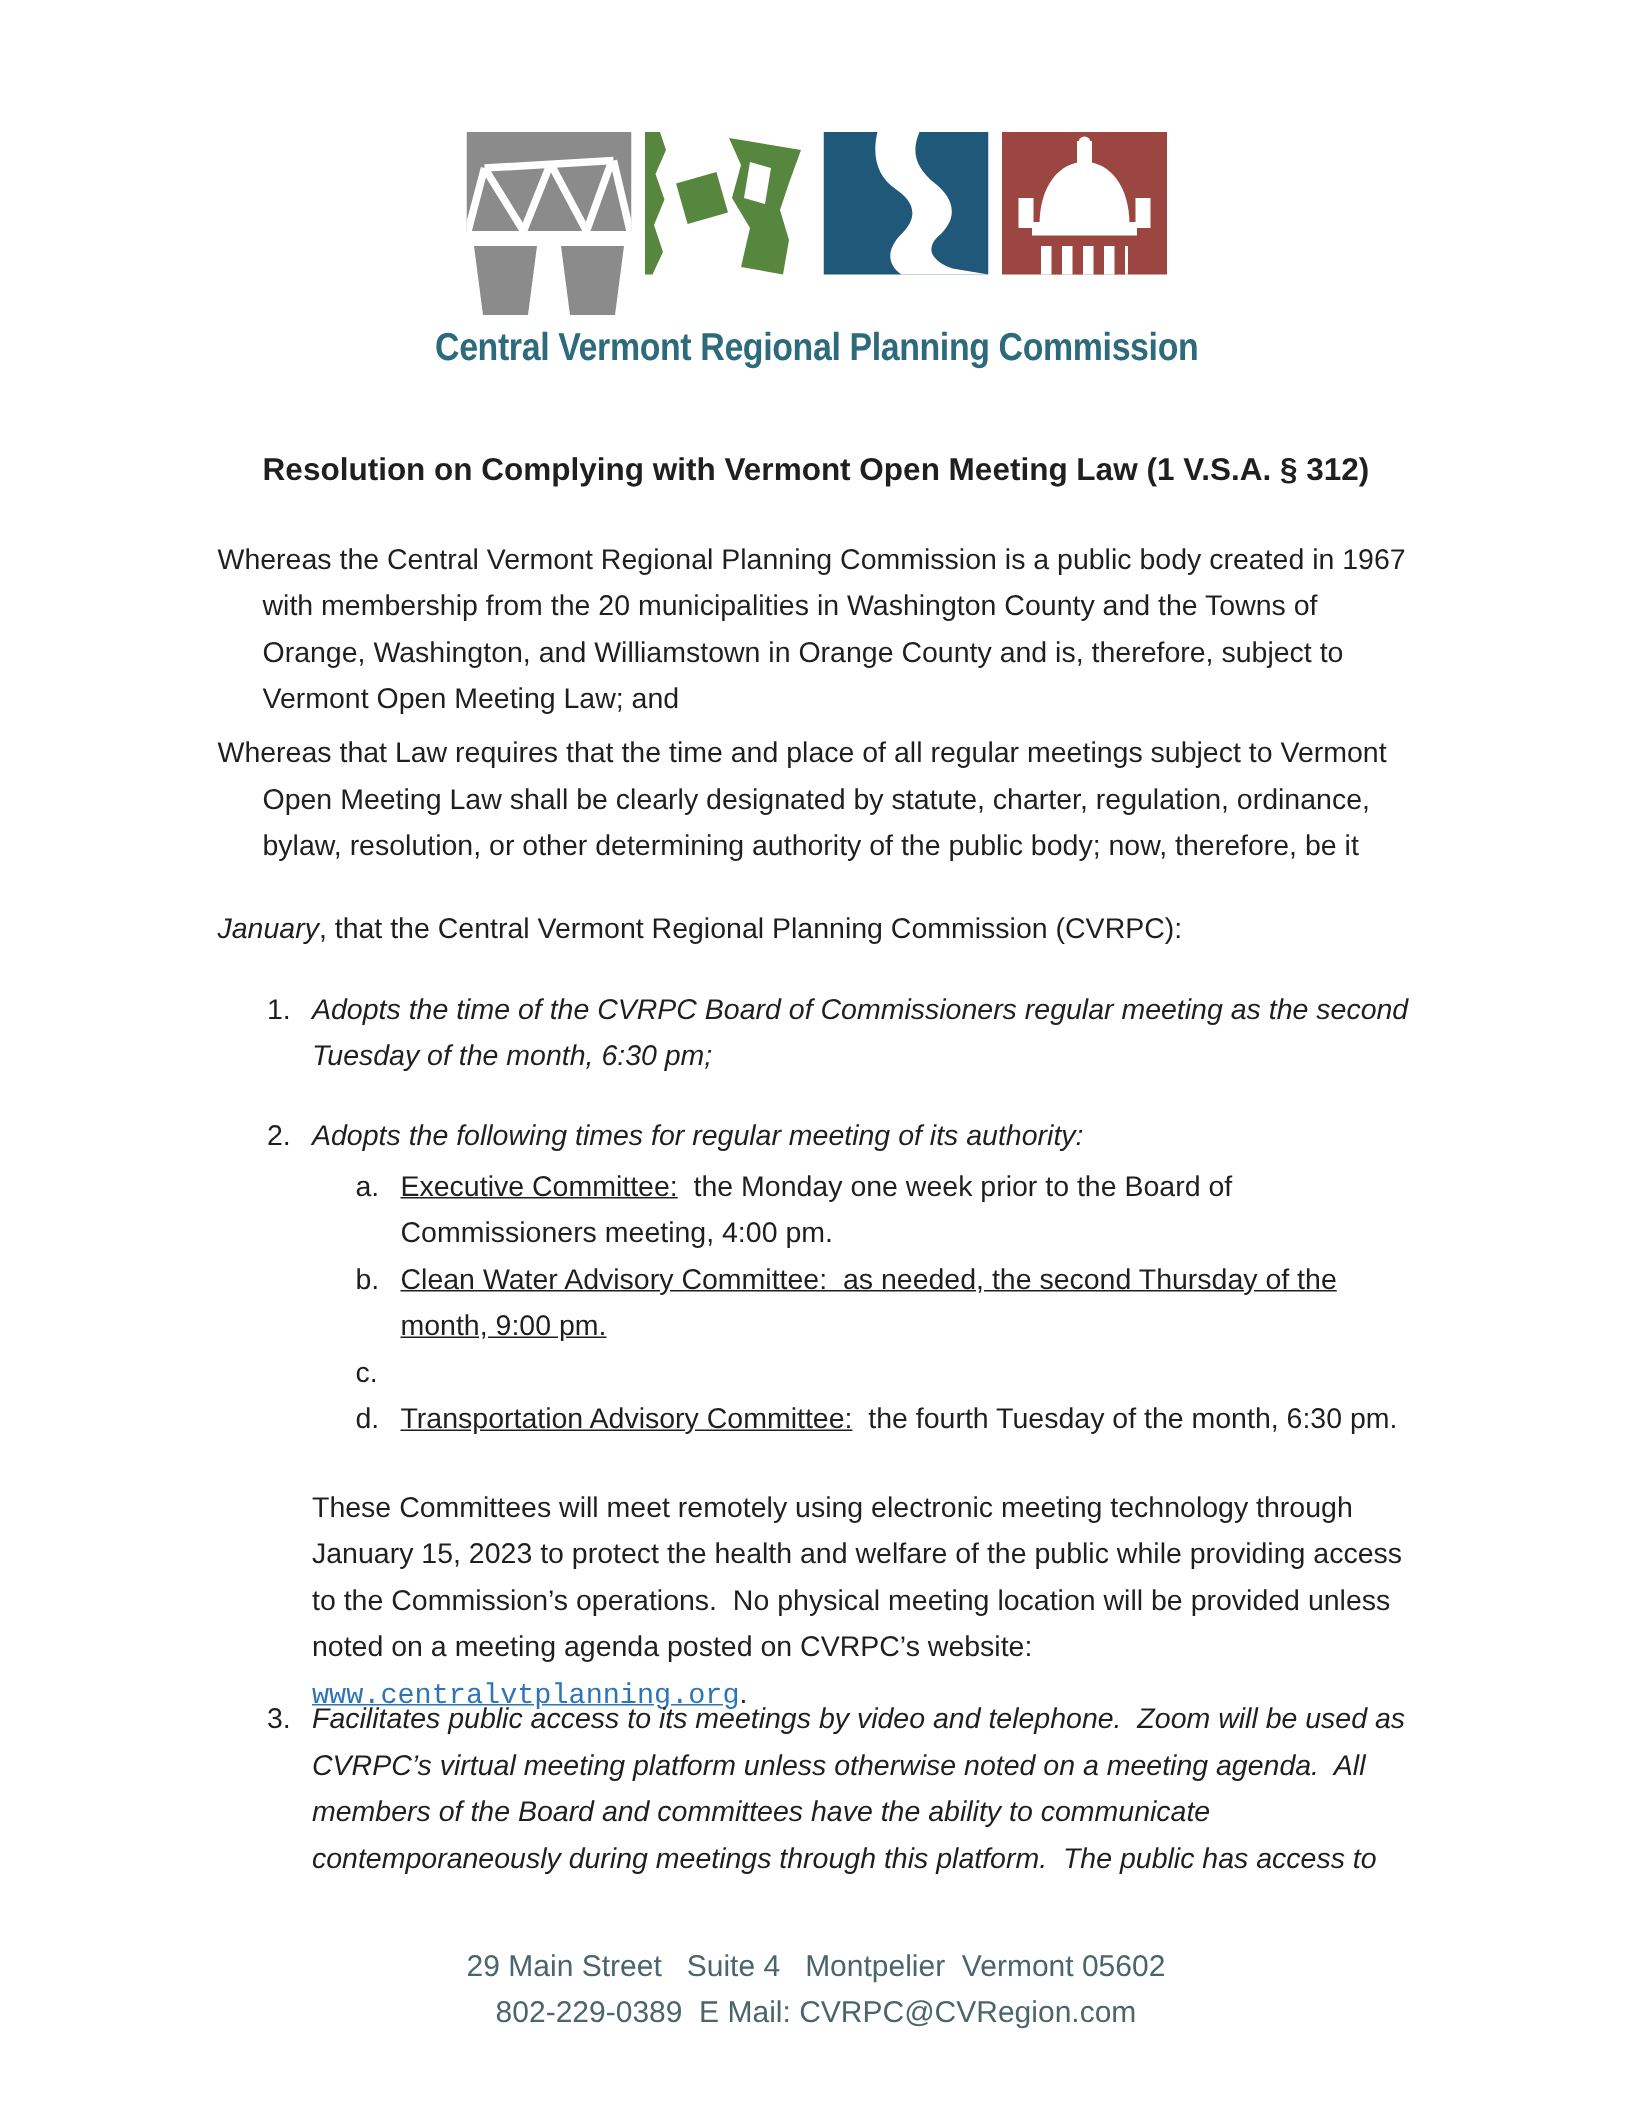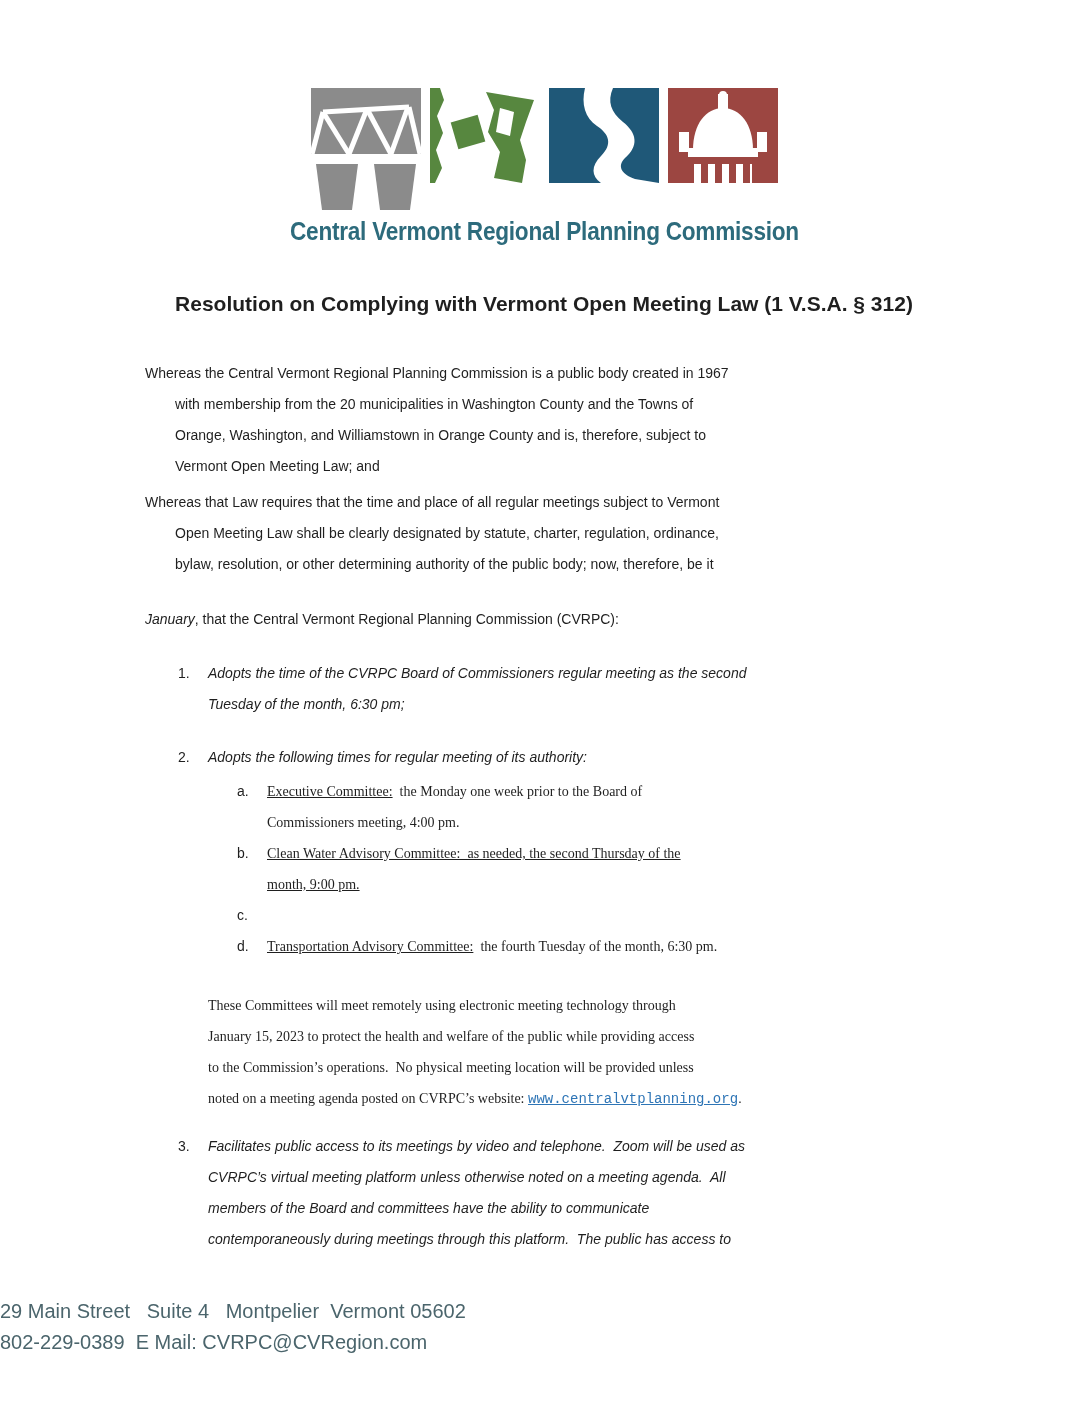--- a/index.html
+++ b/index.html
@@ -17,25 +17,25 @@
   .logo-panels { display:flex; gap:9px; }
   .panel { width:110px; height:125px; }
   .wordmark {
     margin-top:3px;
     font-size:26px; font-weight:700; white-space:nowrap;
     color:#2d6b7c; letter-spacing:-0.3px;
     transform:scaleX(0.87); transform-origin:center top;
   }
   
   .title {
-    position:absolute; top:292px; left:0; width:100%;
+    position:absolute; top:302px; left:0; width:100%;
     text-align:center; font-weight:700; font-size:21px;
   }
-  .blk { position:absolute; left:145px; width:815px; font-size:14px; line-height:31px; }
-  .pre { white-space:pre-wrap;font-family:Liberation Serif, serif; }
+  .blk { position:absolute; left:145px; width:815px; font-size:19px; line-height:31px; }
+  .pre { white-space:pre-wrap; }
   .hang { padding-left:30px; text-indent:-30px; white-space:pre-wrap; }
   .p1 { top:358px; }
   .p2 { top:487px; }
   .resolved { top:604px; }
   .resolved .lead { font-style:italic; }
   .oitem { display:flex; }
   .item1 { top:658px; }
   .item2 { top:742px; }
   .item3 { top:1131px; }
   .onum { flex:none; width:30px; padding-left:33px; box-sizing:content-box; }
@@ -43,21 +43,21 @@
   .sublist { top:776px; }
   .sitem { display:flex; }
   .sletter { flex:none; width:30px; padding-left:92px; box-sizing:content-box; }
   .stext { flex:1; white-space:pre-wrap; }
   .u { text-decoration:underline; }
   .remote { top:990px; padding-left:63px; box-sizing:border-box; }
   .link { color:#2e75b6; text-decoration:underline; cursor:pointer;font-family:Liberation Mono, monospace; }
   
   .footer {
     position:absolute; top:1296px; left:0; width:100%;
-    text-align:left; color:#4b656c; font-size:20px; line-height:31px;
+    text-align:center; color:#4b656c; font-size:20px; line-height:31px;
   }
   .footer div { white-space:pre; }
 </style>
 </head>
 <body>
 
 <div class="page">
 
   <div class="logo">
     <div class="logo-panels">

